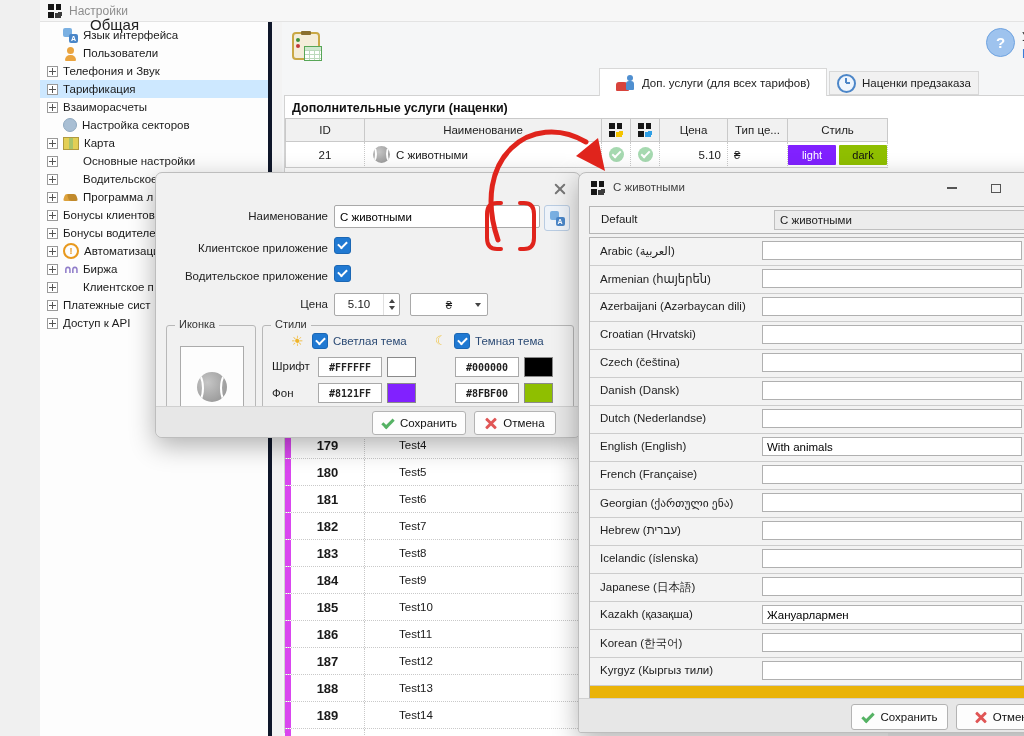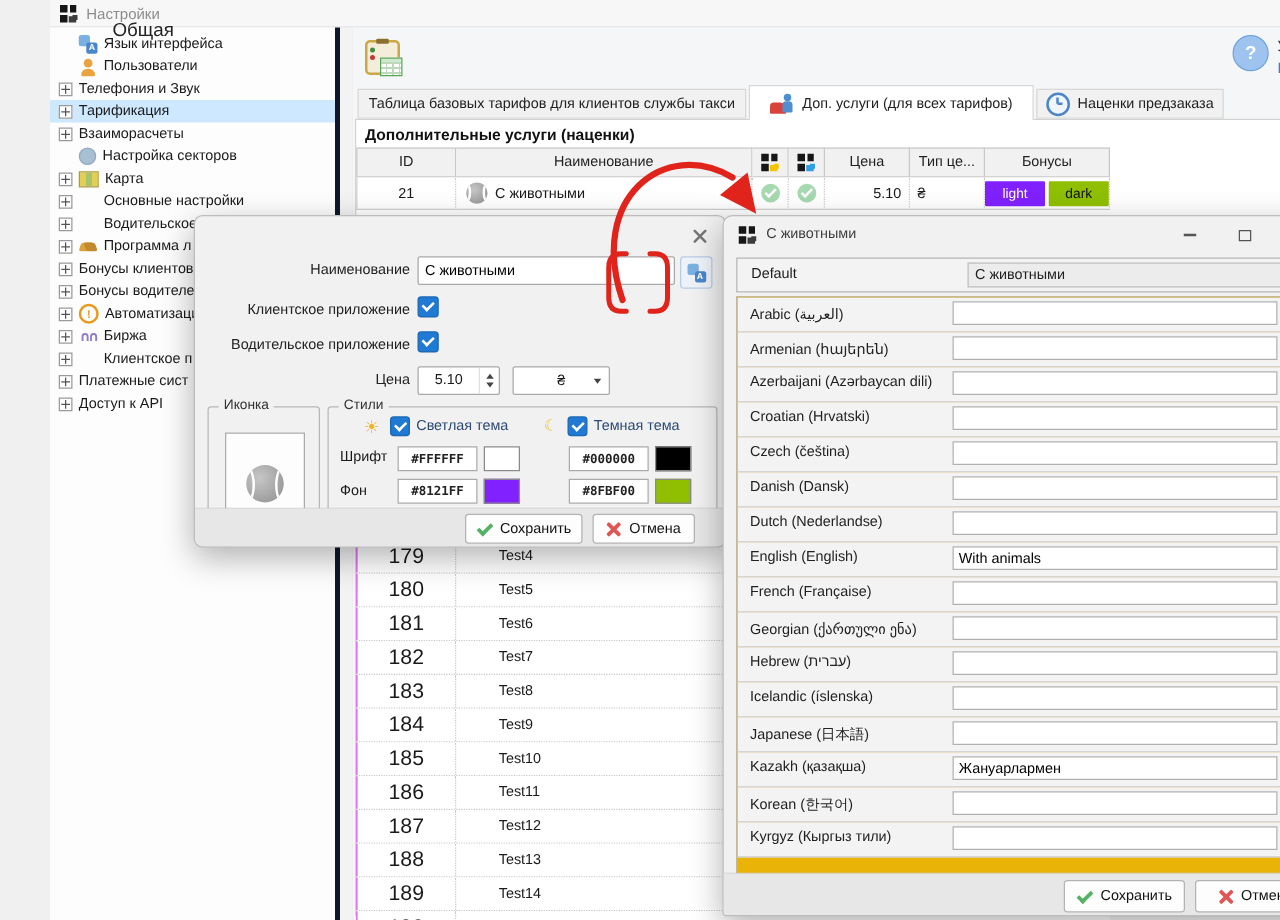--- a/index.html
+++ b/index.html
@@ -85,21 +85,21 @@
   .cen{justify-content:center;}
   .ic-ball{width:17px;height:17px;border-radius:50%;background:radial-gradient(circle at 35% 35%,#c6c6c6,#8e8e8e);position:relative;overflow:hidden;flex:none;}
   .ic-ball::before,.ic-ball::after{content:"";position:absolute;top:-2px;width:11px;height:20px;border:2px solid #fff;border-radius:50%;box-sizing:border-box;}
   .ic-ball::before{left:-7px;} .ic-ball::after{right:-7px;}
   .okc{width:15px;height:15px;border-radius:50%;background:#a6d9b0;position:relative;}
   .okc::after{content:"";position:absolute;left:3px;top:4px;width:7px;height:3px;border-left:2px solid #fff;border-bottom:2px solid #fff;transform:rotate(-45deg);}
   .badge{width:56px;height:20px;display:flex;align-items:center;justify-content:center;font-size:11px;border-radius:1px;}
   #badge-light{color:#fff;} #badge-dark{color:#111;}
   #trows{left:245px;top:432px;width:603px;z-index:2;}
   .trow{display:flex;height:26px;border-bottom:1px dotted #c9c9c9;background:#fff;align-items:stretch;}
-  .trow .c-id{width:80px;box-sizing:border-box;border-left:1px solid #d946ef;border-right:1px dotted #c9c9c9;display:flex;align-items:center;justify-content:center;font-size:17px;}
+  .trow .c-id{width:80px;box-sizing:border-box;border-left:6px solid #d946ef;border-right:1px dotted #c9c9c9;display:flex;align-items:center;justify-content:center;font-size:13px;font-weight:bold;}
   .trow .c-name{flex:1;display:flex;align-items:center;padding-left:34px;font-size:11.5px;}
 
   
   .dialog{background:#f1f1f1;border:1px solid #bdbdbd;border-radius:7px;box-shadow:0 8px 26px rgba(0,0,0,.3);box-sizing:border-box;}
   #dlg1{left:115px;top:172px;width:426px;height:266px;z-index:10;}
   #dlg2{left:538px;top:172px;width:476px;height:561px;z-index:20;border-radius:8px 8px 3px 3px;}
   .xmark{position:relative;width:12px;height:12px;display:inline-block;}
   .xmark::before,.xmark::after{content:"";position:absolute;left:-1px;top:5px;width:14px;height:2px;background:#777;border-radius:1px;}
   .xmark::before{transform:rotate(45deg);} .xmark::after{transform:rotate(-45deg);}
   .flabel{position:absolute;width:152px;left:20px;text-align:right;font-size:11.5px;color:#222;}
@@ -256,23 +256,20 @@
   <div id="main" class="abs"></div>
   <div class="abs ic-clipcalc" style="left:252px;top:32px;">
     <span class="clip"></span>
     <span class="calc"></span>
   </div>
   <div id="page-title" class="abs">Общая</div>
   <div id="help-icon" class="abs">?</div>
   <div id="help-l1" class="abs">У ва</div>
   <div id="help-l2" class="abs">Пол</div>
 
-  <div id="tab1" class="abs tab">
-    <span>Таблица базовых тарифов для клиентов службы такси</span>
-  </div>
   <div id="tab2" class="abs tab">
     <span class="carp">
         <i class="car"></i>
         <i class="man-h"></i>
         <i class="man-b"></i>
       </span>
     <span>Доп. услуги (для всех тарифов)</span>
   </div>
   <div id="tab3" class="abs tab">
     <span class="ic-clock"></span>
@@ -286,21 +283,21 @@
     <div class="hcell w-id">ID</div>
     <div class="hcell w-name">Наименование</div>
     <div class="hcell w-ic">
         <span class="ic-grid ic-grid-yellow"></span>
       </div>
     <div class="hcell w-ic">
         <span class="ic-grid ic-grid-blue"></span>
       </div>
     <div class="hcell w-price">Цена</div>
     <div class="hcell w-type">Тип це...</div>
-    <div class="hcell w-style">Бонусы</div>
+    <div class="hcell w-style">Стиль</div>
   </div>
 
   <div id="row21" class="abs">
     <div class="rcell w-id cen">21</div>
     <div class="rcell w-name" style="gap:6px;padding-left:8px;box-sizing:border-box;">
       <span class="ic-ball"></span>
       <span>С животными</span>
     </div>
     <div class="rcell w-ic cen">
         <span class="okc"></span>

